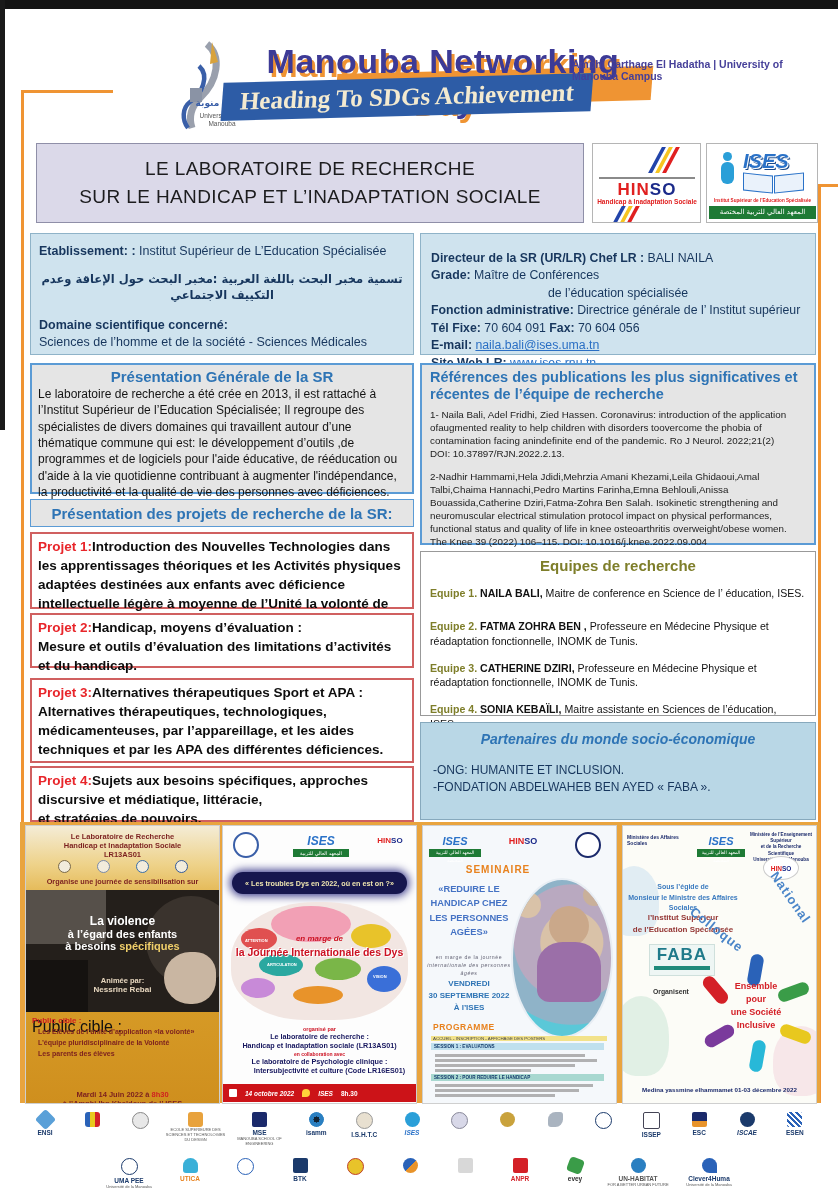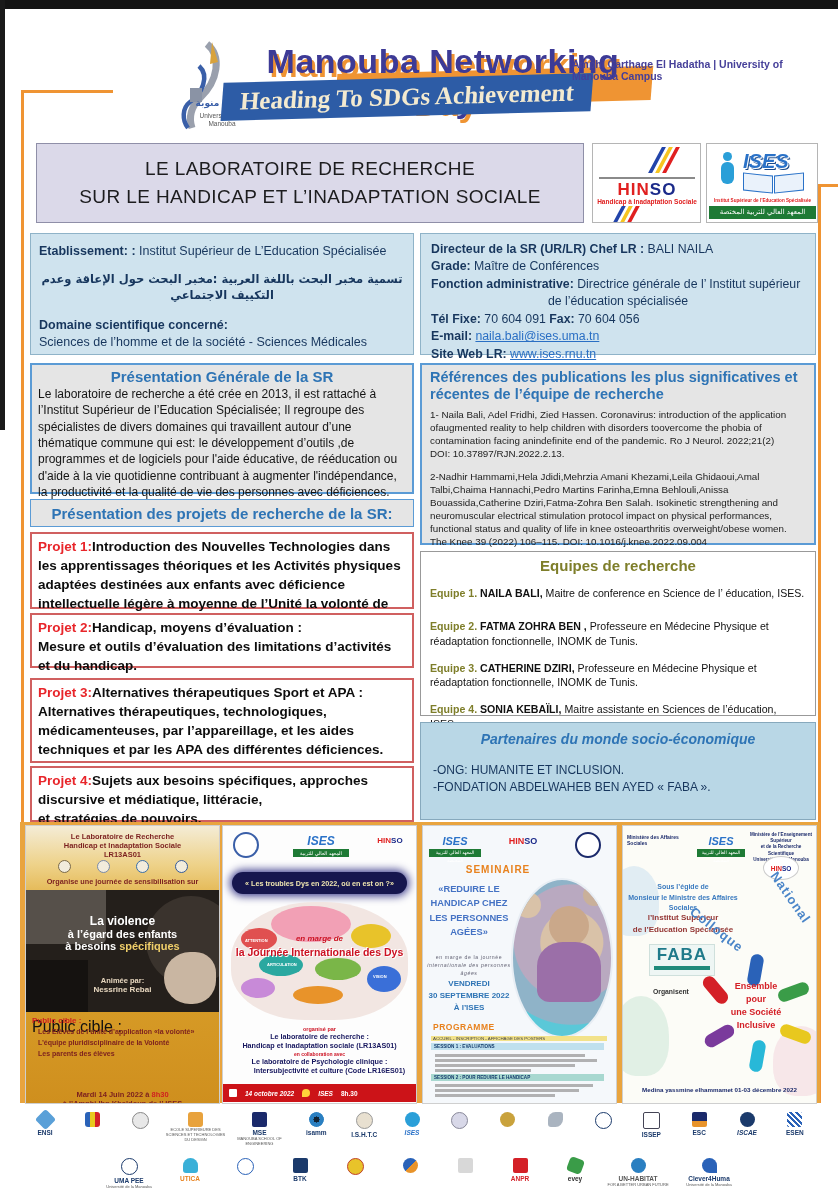--- a/index.html
+++ b/index.html
@@ -123,34 +123,34 @@
   <div class="abs lblue" style="left:30px;top:233px;width:384px;height:122px;padding:9px 8px;font-size:12.5px;line-height:1.4;">
     <div>
       <span style="font-weight:bold;">Etablissement: :</span>
       <span>Institut Supérieur de L’Education Spécialisée</span>
     </div>
     <div class="ar" style="margin-top:10px;text-align:center;font-weight:bold;font-size:11.5px;">تسمية مخبر البحث باللغة العربية :مخبر البحث حول الإعاقة وعدم التكييف الاجتماعي</div>
     <div style="margin-top:14px;font-weight:bold;">Domaine scientifique concerné:</div>
     <div>Sciences de l’homme et de la société - Sciences Médicales</div>
   </div>
 
-  <div class="abs lblue" style="left:420px;top:233px;width:396px;height:122px;padding:7px 10px;font-size:12.3px;line-height:1.42;">
+  <div class="abs lblue" style="left:420px;top:233px;width:396px;height:122px;padding:16px 10px;font-size:12.3px;line-height:1.42;">
     <div>
       <span style="font-weight:bold;">Directeur de la SR (UR/LR) Chef LR :</span>
       <span>BALI NAILA</span>
     </div>
     <div>
       <span style="font-weight:bold;">Grade:</span>
       <span>Maître de Conférences</span>
     </div>
+    <div style="text-align:center;">de l’éducation spécialisée</div>
     <div>
       <span style="font-weight:bold;">Fonction administrative:</span>
       <span>Directrice  générale de l’ Institut supérieur</span>
     </div>
-    <div style="text-align:center;">de l’éducation spécialisée</div>
     <div>
       <span style="font-weight:bold;">Tél Fixe:</span>
       <span>70 604 091</span>
       <span style="font-weight:bold;">Fax:</span>
       <span>70 604 056</span>
     </div>
     <div>
       <span style="font-weight:bold;">E-mail:</span>
       <span class="lnk">naila.bali@ises.uma.tn</span>
     </div>

